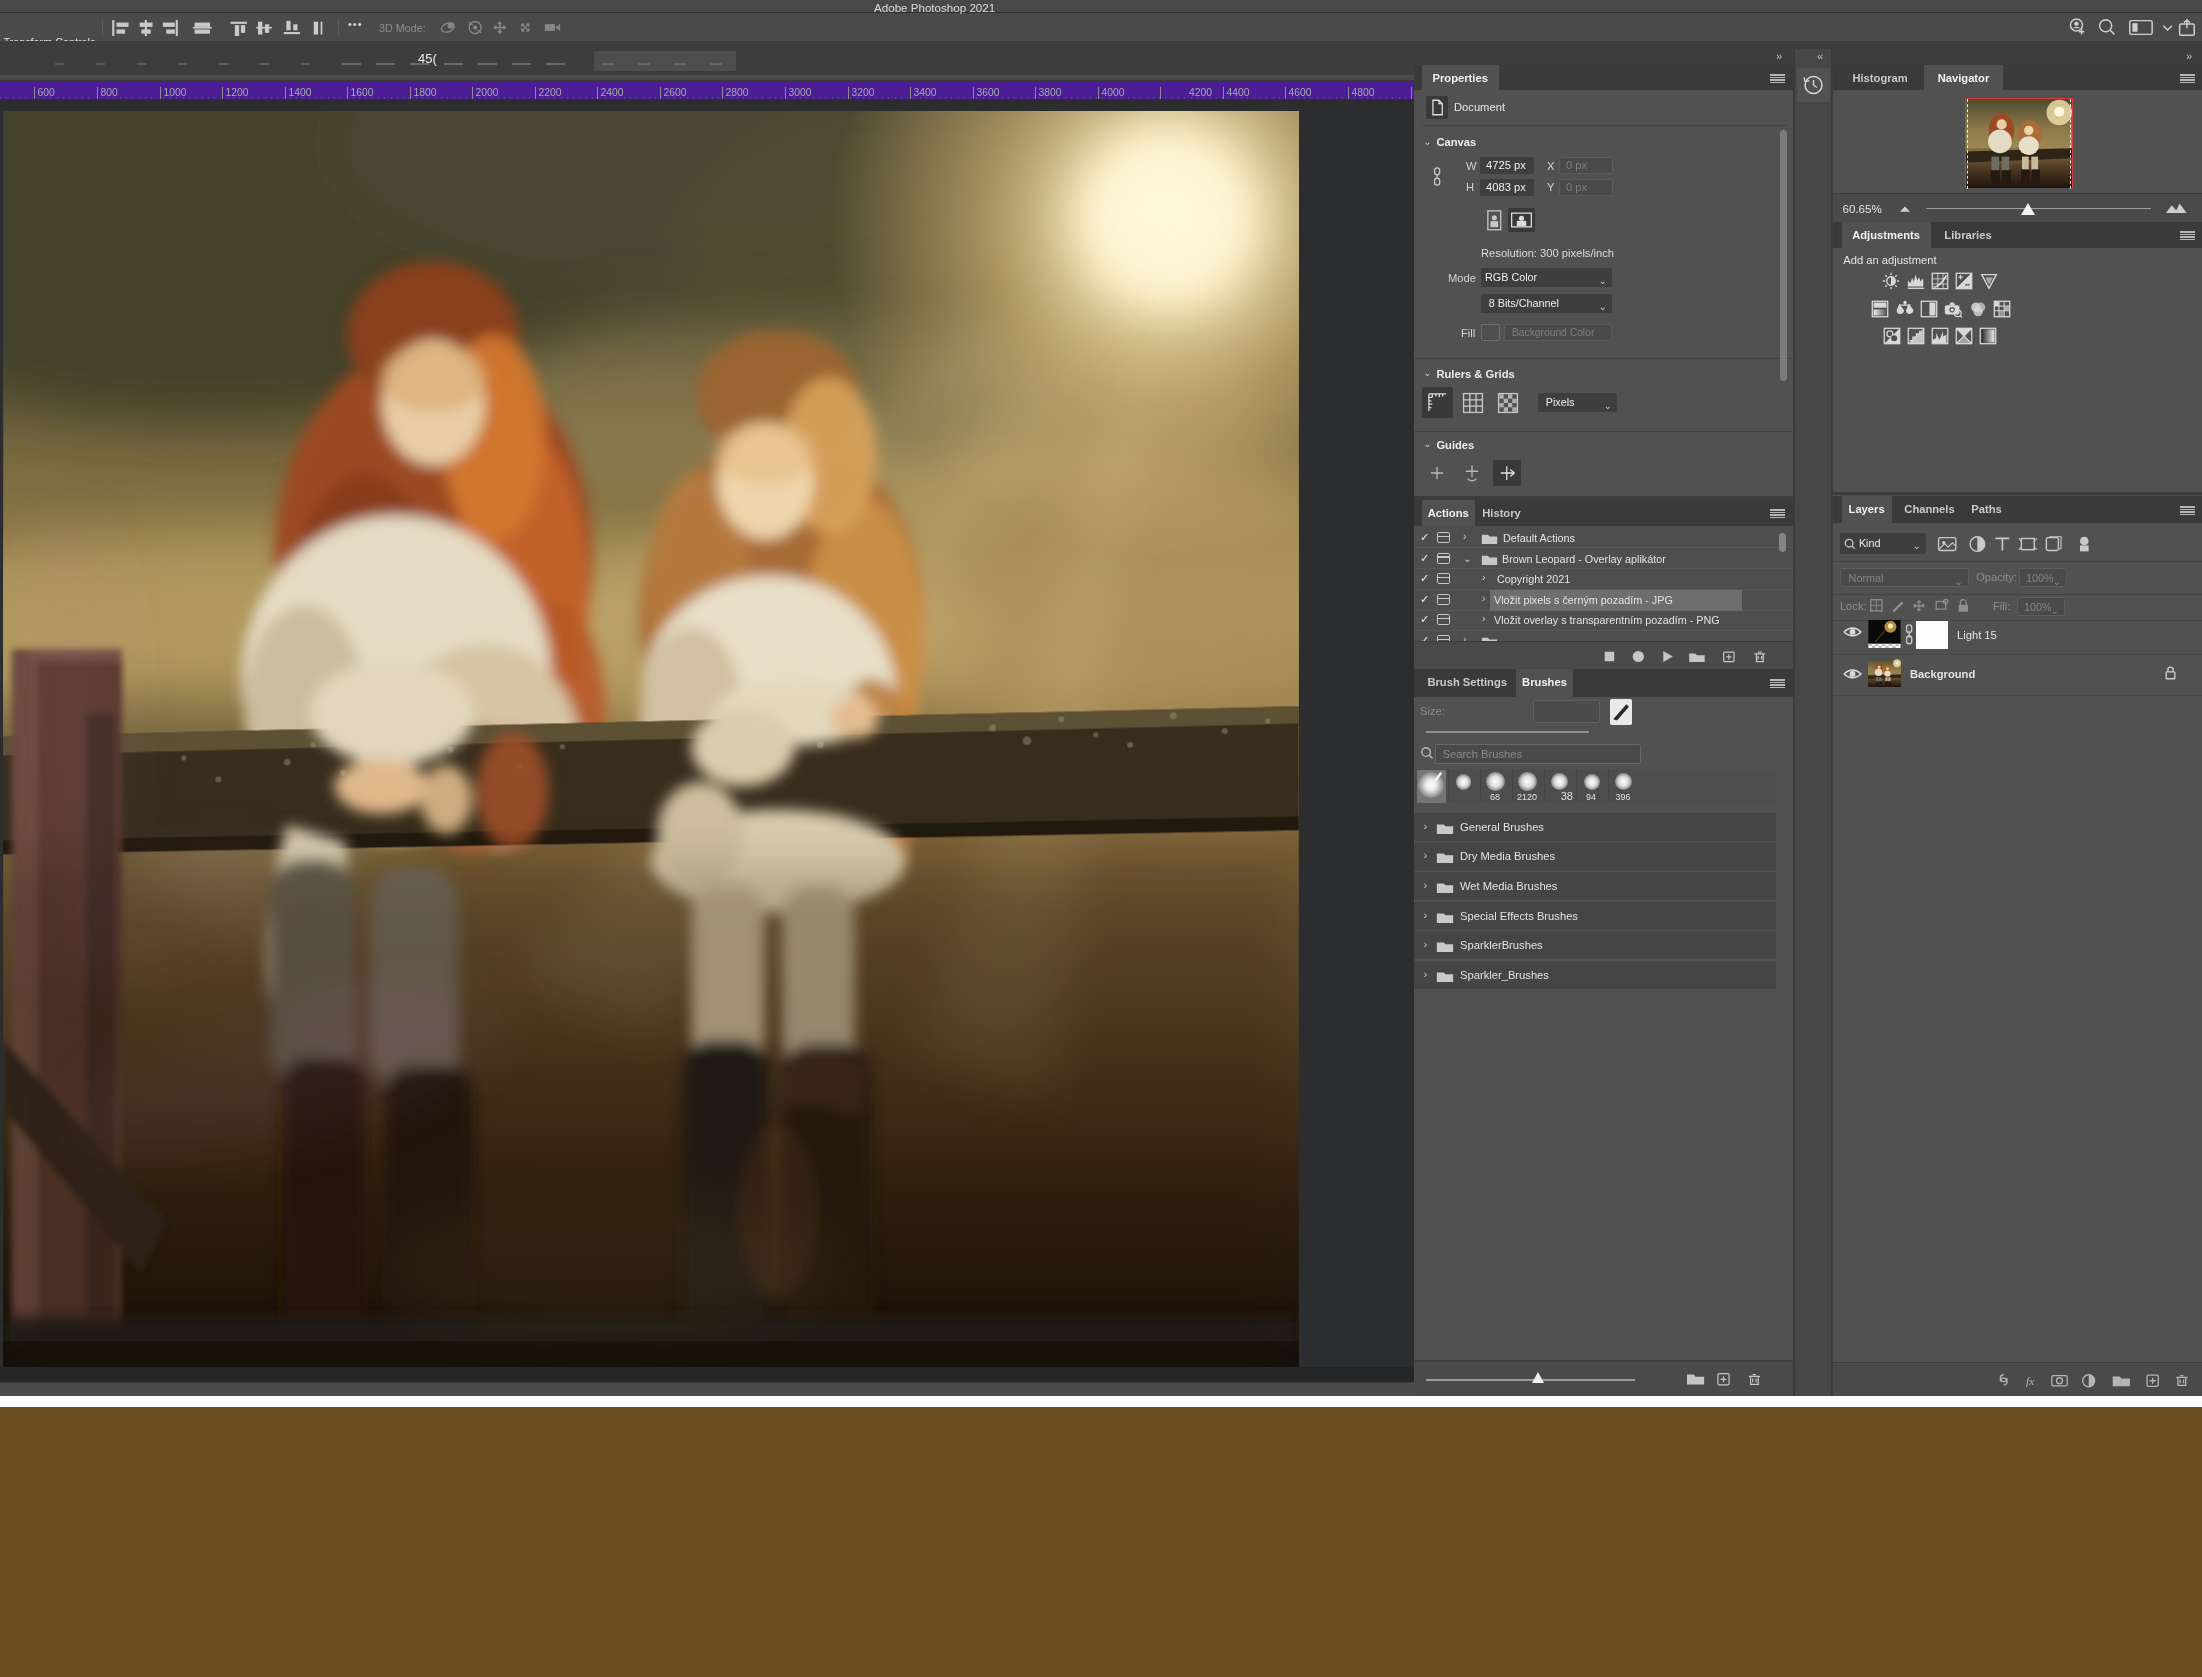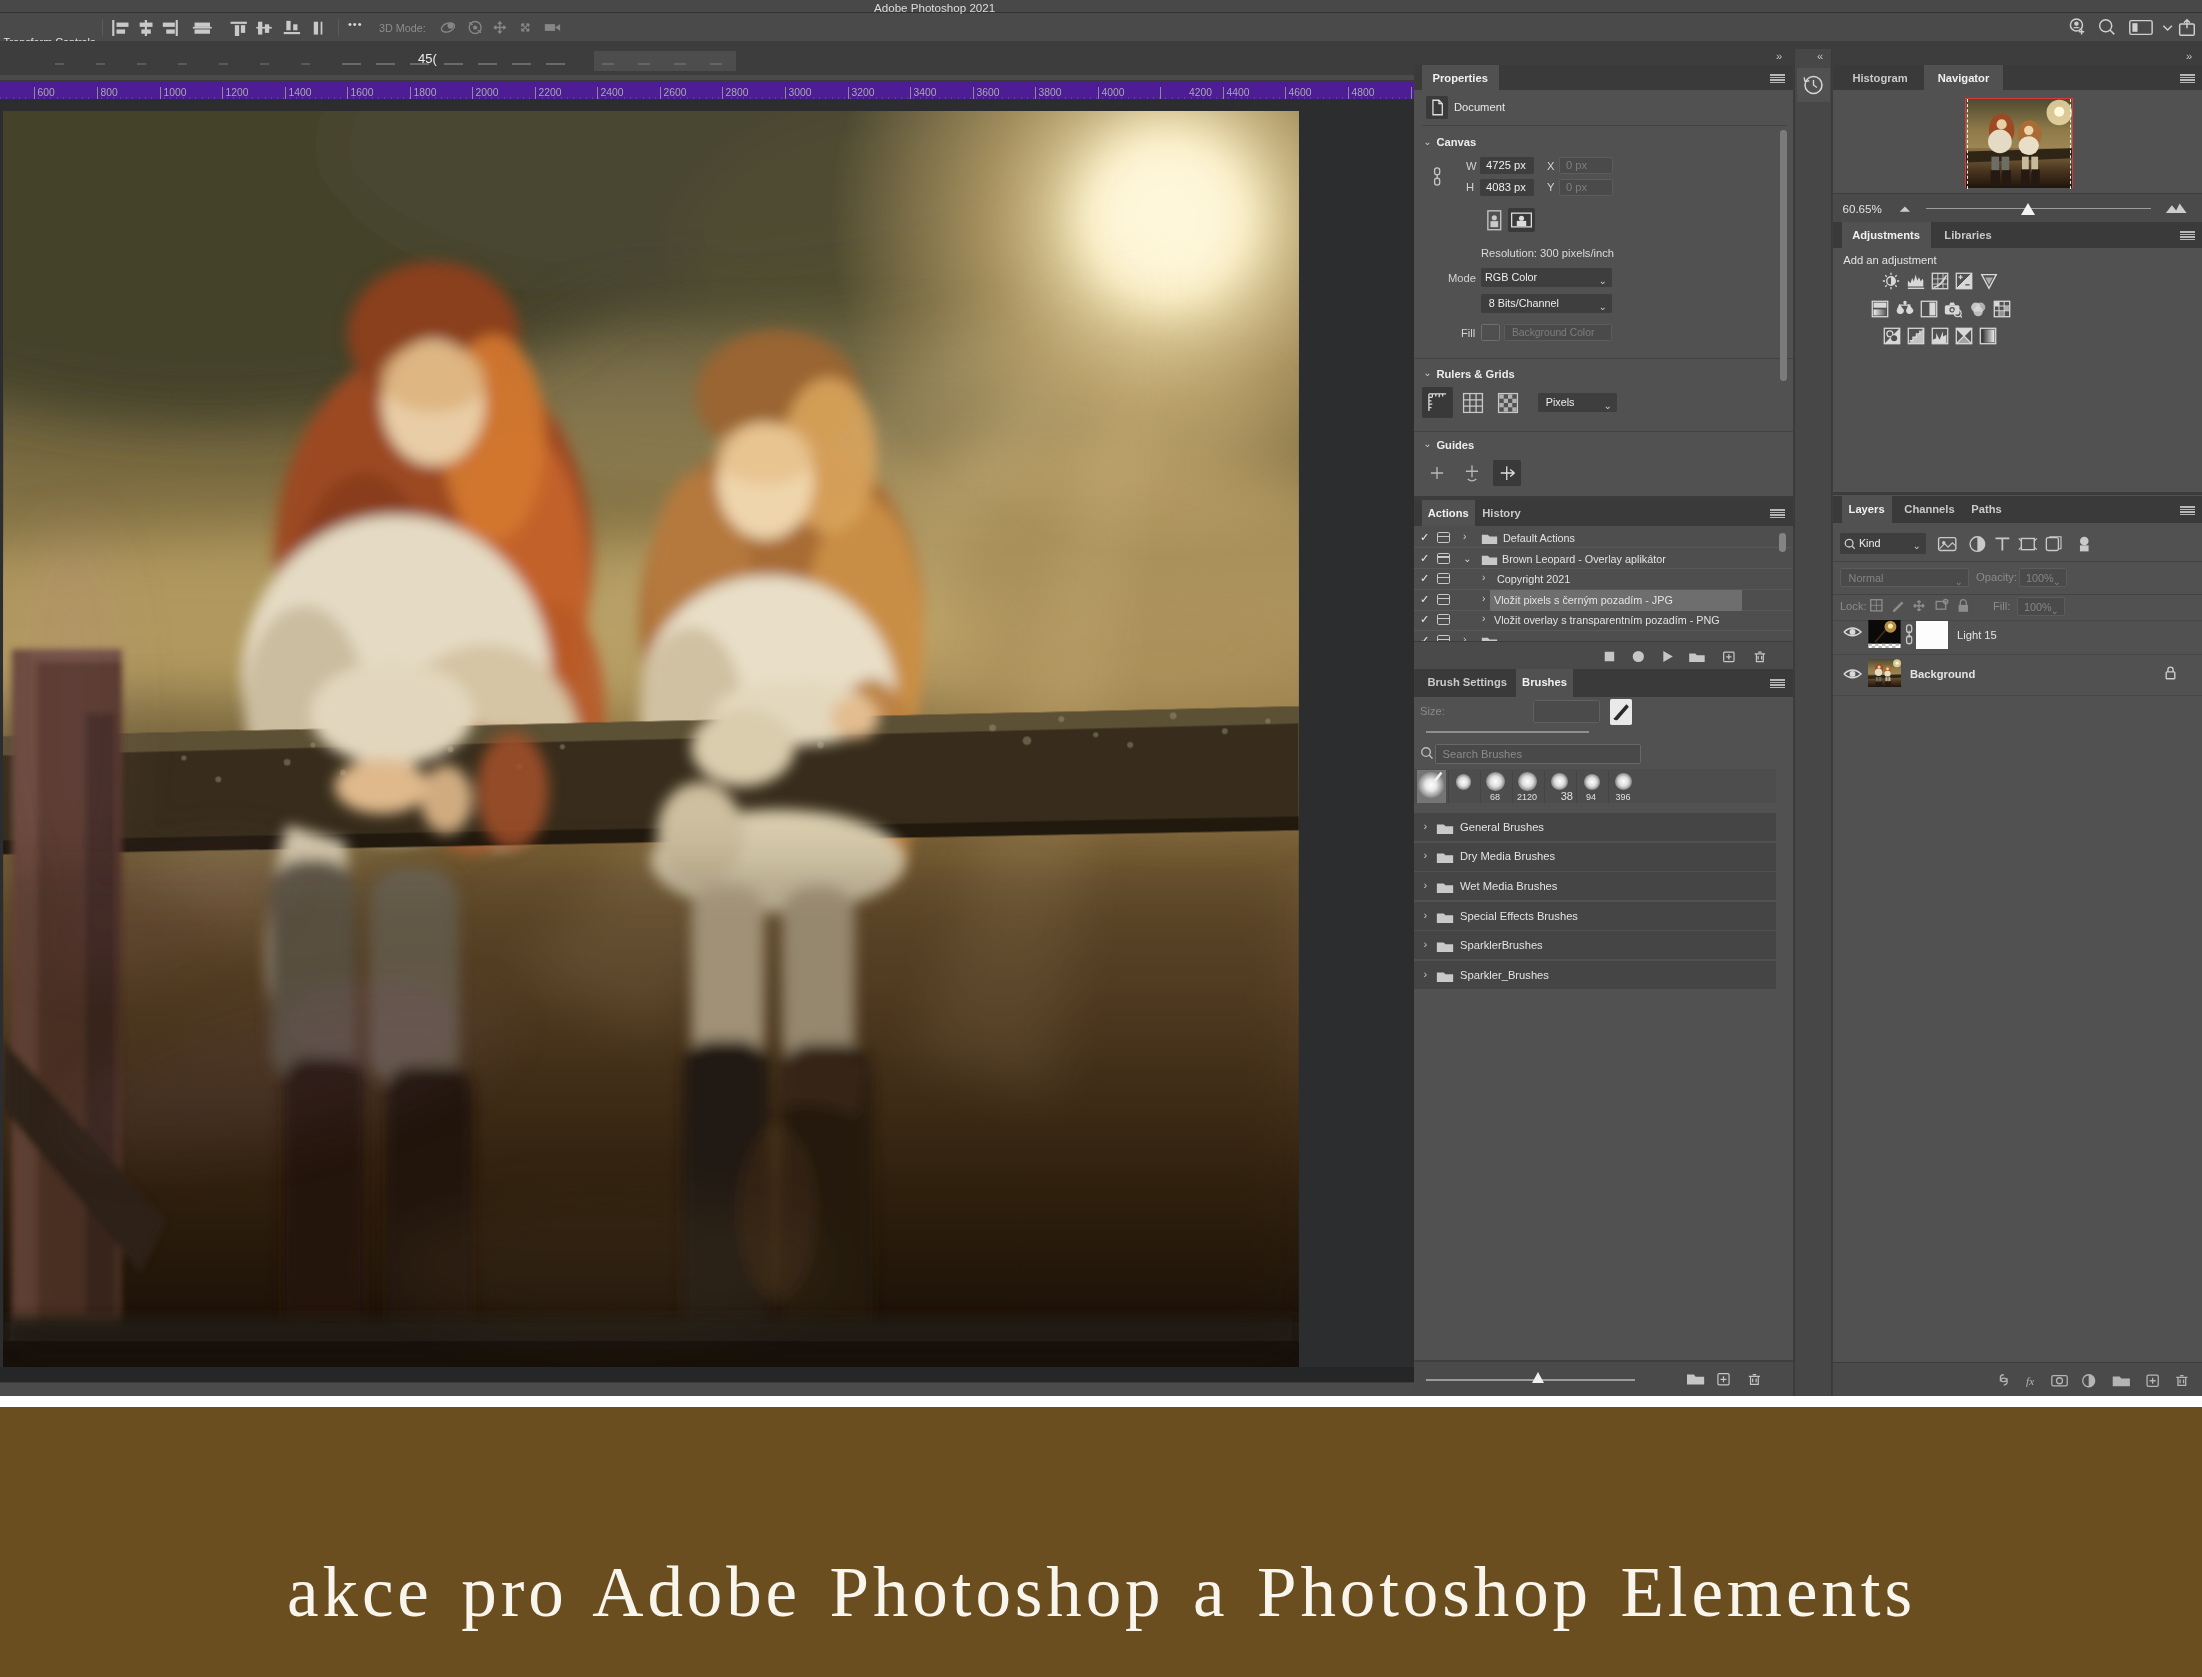--- a/index.html
+++ b/index.html
@@ -911,15 +911,14 @@
         <path d="M108,2 a7,7 0 0 1 0,14 Z" fill="#b5b5b5" stroke="none"></path>
       <path d="M136,4 h8 l2,2.5 h10 v9 h-20 Z" fill="#b5b5b5" stroke="none"></path>
       <rect x="176" y="2.5" width="13" height="13" rx="1.5"></rect>
         <path d="M182.5,5.5 v7 M179,9 h7"></path>
       <path d="M210,5 h13 M212,5 v9.5 h9 v-9.5 M214.5,3 h4 M214.5,7.5 v4.5 M218.5,7.5 v4.5"></path>
     </g>
   </svg>
 </div>
 <div class="whitestrip"></div>
 <div class="banner">
-  <div class="h2">akce pro Adobe Photoshop a Photoshop Elements</div>
 </div>
 
 
 </body></html>

